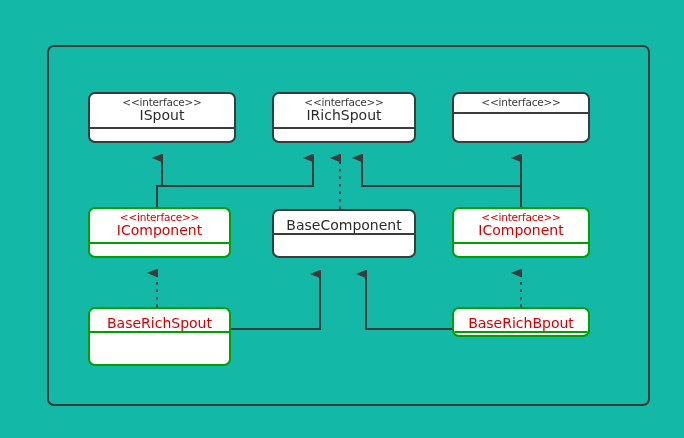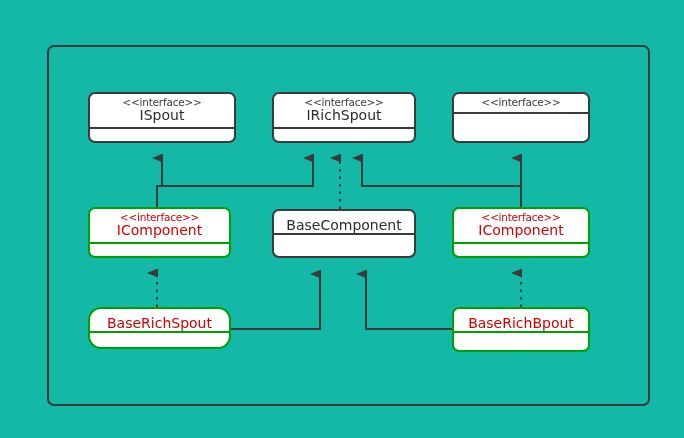--- a/index.html
+++ b/index.html
@@ -167,27 +167,27 @@
   </div>
 
   <div class="uml-box green red" style="left:452px; top:207px; width:138px; height:51px;">
     <div class="box-head">
       <span class="stereotype">&lt;&lt;interface&gt;&gt;</span>
       <span class="cls-name">IComponent</span>
     </div>
     <div class="box-body"></div>
   </div>
 
-  <div class="uml-box green red single" style="left:88px; top:307px; width:143px; height:42px;border-radius:13px;">
+  <div class="uml-box green red single" style="left:88px; top:307px; width:143px; height:59px;">
     <div class="box-head">
       <span class="cls-name">BaseRichSpout</span>
     </div>
     <div class="box-body"></div>
   </div>
 
-  <div class="uml-box green red single" style="left:452px; top:307px; width:138px; height:45px;">
+  <div class="uml-box green red single" style="left:452px; top:307px; width:138px; height:30px;">
     <div class="box-head">
       <span class="cls-name">BaseRichBpout</span>
     </div>
     <div class="box-body"></div>
   </div>
 
 </div>
 
 </body></html>

